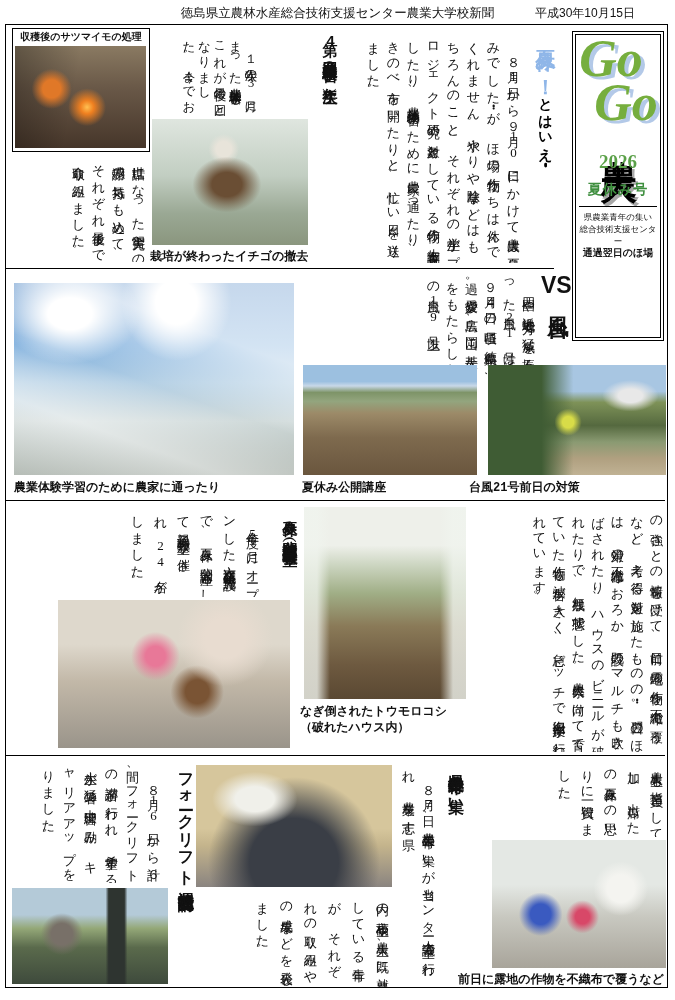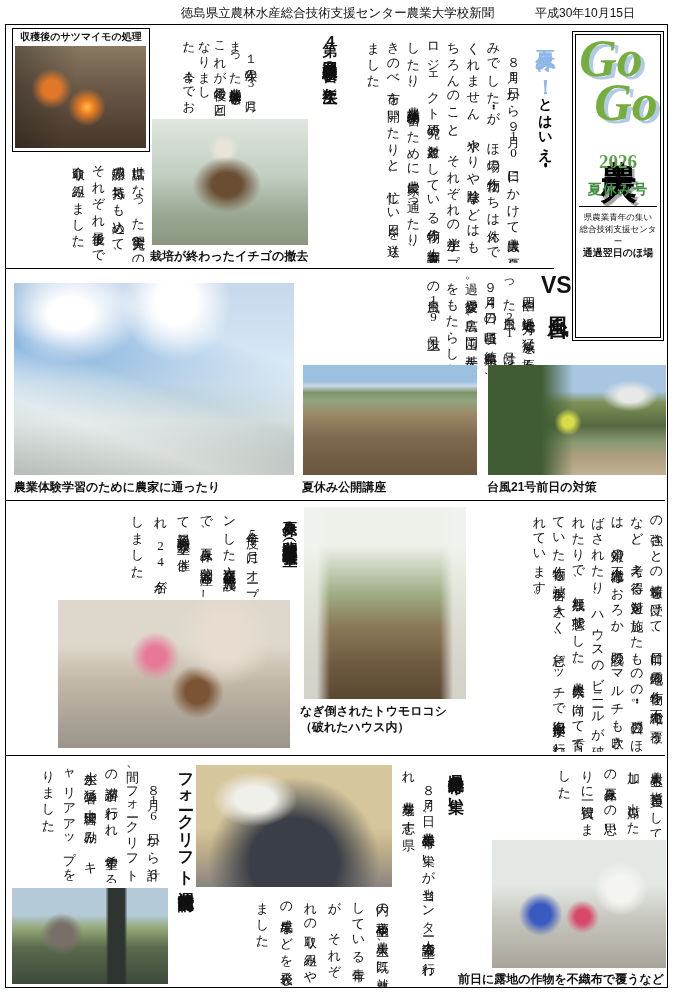--- a/index.html
+++ b/index.html
@@ -162,21 +162,21 @@
 
   <div class="abs vtext" style="left:330px; top:273px; width:208px; height:102px; line-height:19px;">　四国や近畿地方で猛威を振るった台風21号は、９月４日の昼頃に徳島県を通過。愛媛や広島、岡山に甚大な被害をもたらした先の台風19号以上</div>
 
   <div class="ph ph-house" style="left:14px; top:283px; width:280px; height:192px;"></div>
   <div class="cap" style="left:14px; top:479px; width:282px;">農業体験学習のために農家に通ったり</div>
 
   <div class="ph ph-field" style="left:303px; top:365px; width:174px; height:110px;"></div>
   <div class="cap" style="left:302px; top:479px; width:176px;">夏休み公開講座</div>
 
   <div class="ph ph-prep" style="left:488px; top:365px; width:178px; height:110px;"></div>
-  <div class="cap" style="left:487px; top:479px; width:180px;">台風21号前日の対策</div>
+  <div class="cap" style="left:469px; top:479px; width:180px;font-family:Liberation Mono, monospace;">台風21号前日の対策</div>
 
   <div class="abs vtext" style="left:486px; top:507px; width:180px; height:245px; line-height:19.5px;">の強さとの情報を受けて、前日に露地の作物を不織布で覆うなど、考え得る対策を施したものの・・・。翌日のほ場は、対策の不織布はおろか、既設のマルチも吹き飛ばされたり、ハウスのビニールが破れたりで、無残な状態でした。農大祭に向けて育てていた作物も被害が大きく、急ピッチで復旧作業が行われています。</div>
 
   <div class="ph ph-corn" style="left:304px; top:507px; width:162px; height:192px;"></div>
   <div class="cap" style="left:300px; top:719px; width:172px;">（破れたハウス内）</div>
   <div class="cap" style="left:300px; top:703px; width:172px;">なぎ倒されたトウモロコシ</div>
 
   <div class="abs vhead" style="left:271px; top:509px; width:28px; height:228px; font-size:15px; letter-spacing:1px;">夏休み公開講座（親子料理教室）</div>
 
   <div class="abs vtext" style="left:12px; top:507px; width:252px; height:90px; line-height:23px;">　今年度5月にオープンした六次産業化研究施設で、夏休み公開講座として親子料理教室が催され、24名が参加しました。</div>

